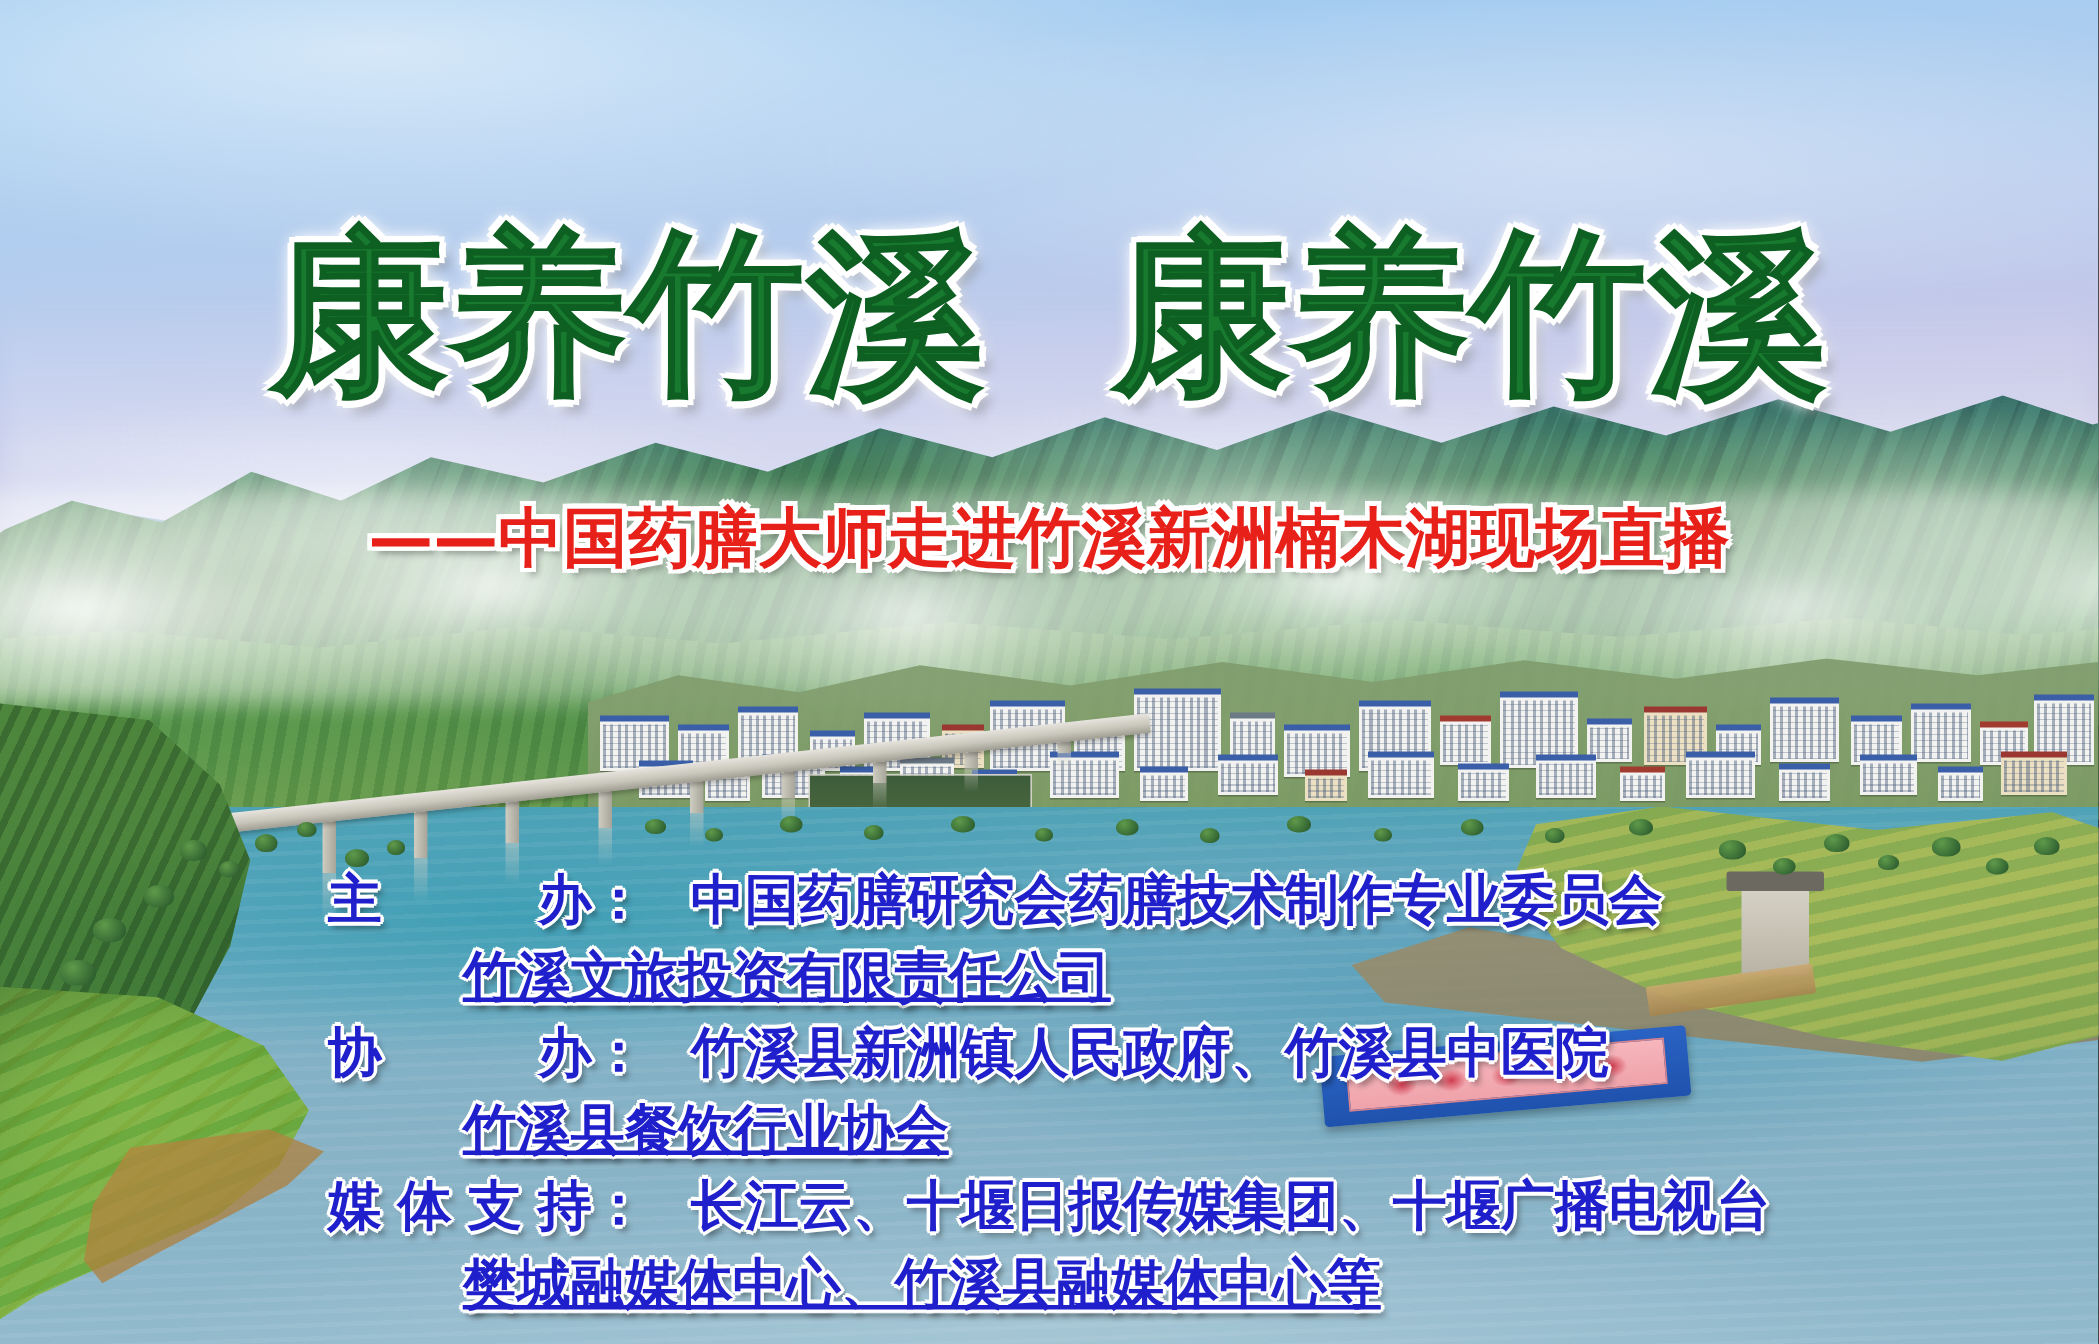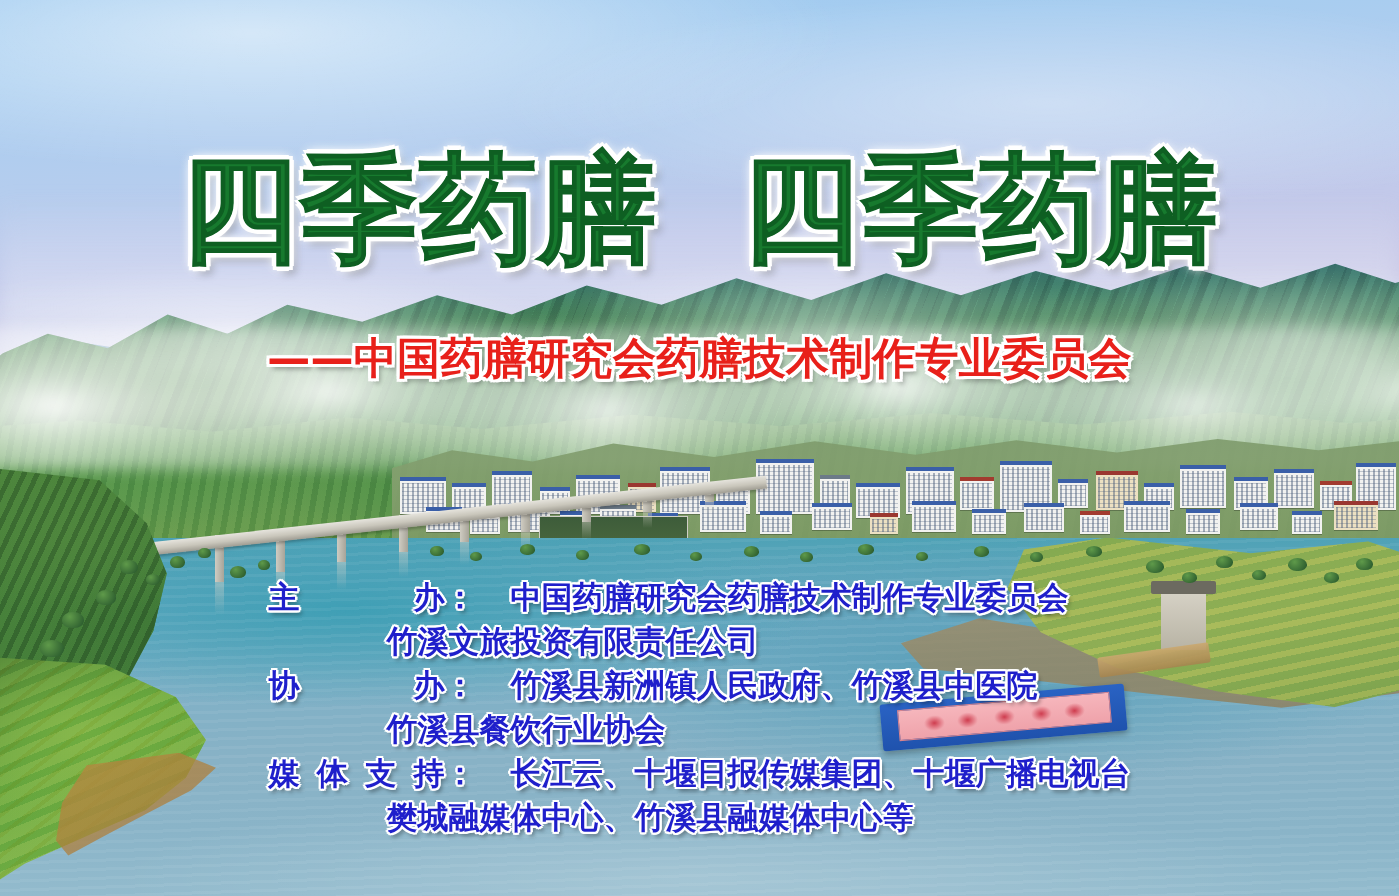--- a/index.html
+++ b/index.html
@@ -282,38 +282,38 @@
       3px 3px 0 #fff,-3px 3px 0 #fff,3px -3px 0 #fff,-3px -3px 0 #fff,
       4px 5px 5px rgba(0,0,0,.35);
     white-space:pre;
   }
 
   .credits{
     position:absolute;left:0;right:0;top:575px;
     display:flex;flex-direction:column;align-items:center;
     font-family:"DejaVu Sans","Liberation Sans",sans-serif;
     font-weight:bold;
-    font-size:31px;
+    font-size:36px;
     line-height:1.42;
     color:#1f1fcb;
     text-shadow:
       1.6px 0 0 #fff,-1.6px 0 0 #fff,0 1.6px 0 #fff,0 -1.6px 0 #fff,
       1.6px 1.6px 0 #fff,-1.6px 1.6px 0 #fff,1.6px -1.6px 0 #fff,-1.6px -1.6px 0 #fff,
       2.4px 0 0 #fff,-2.4px 0 0 #fff,0 2.4px 0 #fff,0 -2.4px 0 #fff,
       3px 4px 4px rgba(0,0,0,.45);
     white-space:pre;
   }
   .credit-row{display:flex;align-items:baseline;}
   .credit-label{
     width:176px;text-align:justify;text-align-last:justify;
     display:inline-block;
   }
   .credit-colon{width:22px;display:inline-block;}
   .credit-value{display:inline-block;margin-left:44px;}
-  .credit-cont{margin-left:118px;align-self:flex-start;}
+  .credit-cont{margin-left:90px;align-self:flex-start;text-decoration:underline;}
   .credits-inner{display:flex;flex-direction:column;align-items:flex-start;}
 </style>
 </head>
 <body>
 
 <div id="poster">
 
   <div class="photo">
     <div class="sky"></div>
     <div class="sky-haze"></div>
@@ -526,22 +526,22 @@
         <div class="tree" style="left: 858px; top: 544px; width: 16px; height: 11px;"></div>
         <div class="tree" style="left: 916px; top: 552px; width: 12px; height: 9px;"></div>
         <div class="tree" style="left: 974px; top: 546px; width: 15px; height: 11px;"></div>
         <div class="tree" style="left: 1030px; top: 552px; width: 13px; height: 10px;"></div>
         <div class="tree" style="left: 1086px; top: 546px; width: 16px; height: 11px;"></div>
       </div>
   </div>
 
   <div class="text-layer">
 
-    <div class="title">四季药膳  四季药膳</div>
-
-    <div class="subtitle">——中国药膳研究会药膳技术制作专业委员会</div>
+    <div class="title">康养竹溪  康养竹溪</div>
+
+    <div class="subtitle">——中国药膳大师走进竹溪新洲楠木湖现场直播</div>
 
     <div class="credits">
       <div class="credits-inner" id="credits-inner"><div class="credit-row"><span class="credit-label">主办</span><span class="credit-colon">：</span><span class="credit-value">中国药膳研究会药膳技术制作专业委员会</span></div><div class="credit-cont">竹溪文旅投资有限责任公司</div><div class="credit-row"><span class="credit-label">协办</span><span class="credit-colon">：</span><span class="credit-value">竹溪县新洲镇人民政府、竹溪县中医院</span></div><div class="credit-cont">竹溪县餐饮行业协会</div><div class="credit-row"><span class="credit-label">媒体支持</span><span class="credit-colon">：</span><span class="credit-value">长江云、十堰日报传媒集团、十堰广播电视台</span></div><div class="credit-cont">樊城融媒体中心、竹溪县融媒体中心等</div></div>
     </div>
 
   </div>
 </div>
 
 </body></html>

